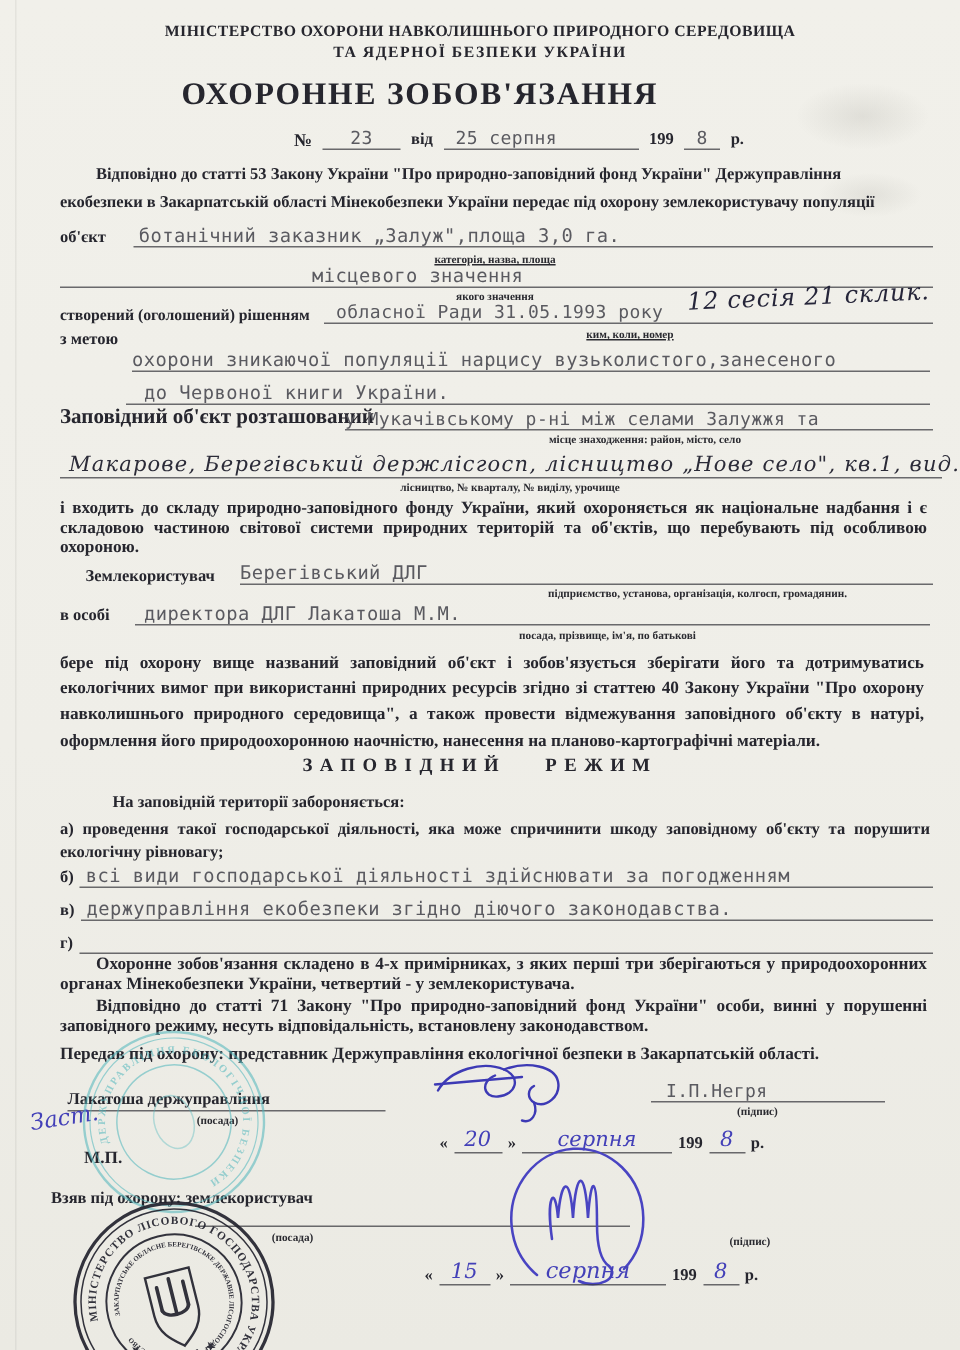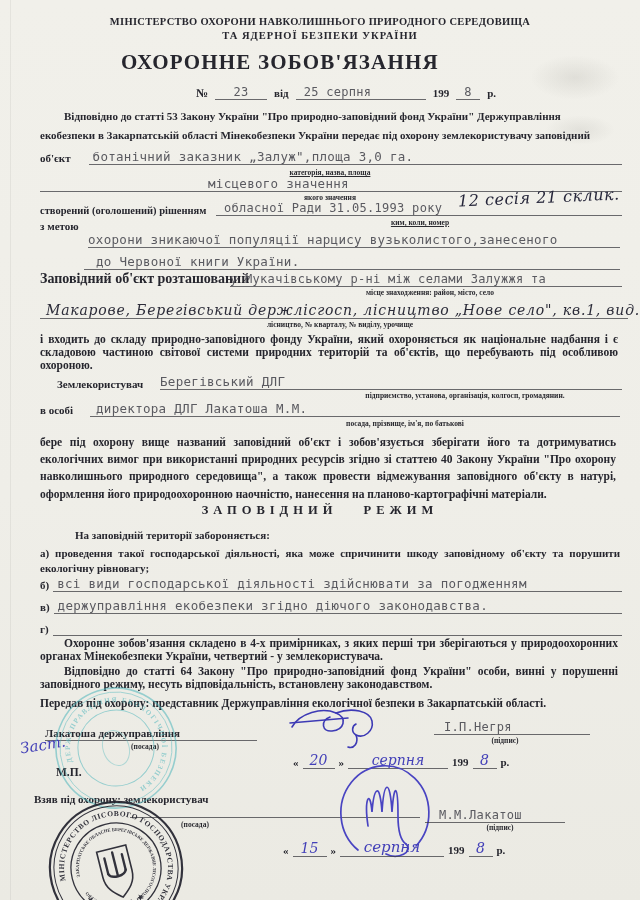--- a/index.html
+++ b/index.html
@@ -44,21 +44,21 @@
         <span class="t" style="padding-left:8px;">25 серпня</span>
       </span>
     <span class="p">199</span>
     <span class="fill" style="width:24px;justify-content:center;">
         <span class="t">8</span>
       </span>
     <span class="p">р.</span>
   </div>
 
   <div class="abs p" style="left:40px;top:110px;width:580px;text-indent:24px;">Відповідно до статті 53 Закону України "Про природно-заповідний фонд України" Держуправління</div>
-  <div class="abs p" style="left:40px;top:129px;width:580px;">екобезпеки в Закарпатській  області Мінекобезпеки України передає під охорону землекористувачу заповідний</div>
+  <div class="abs p" style="left:40px;top:129px;width:580px;">екобезпеки в Закарпатській  області Мінекобезпеки України передає під охорону землекористувачу популяції</div>
   <div class="abs row" style="left:40px;top:144px;width:582px;height:21px;">
     <span class="p" style="margin-right:18px;">об'єкт</span>
     <span class="fill" style="flex:1;">
         <span class="t" style="font-size:12.5px;padding-left:4px;">ботанічний заказник „Залуж",площа 3,0 га.</span>
       </span>
   </div>
   <div class="abs cap" style="left:200px;top:168px;width:260px;text-decoration:underline;">категорія, назва, площа</div>
 
   <div class="abs fill" style="left:40px;top:172px;width:582px;height:19px;">
     <span class="t" style="padding-left:168px;font-size:12.5px;">місцевого значення</span>
@@ -122,21 +122,21 @@
     <span class="fill" style="flex:1;">
         <span class="t" style="font-size:12.5px;padding-left:4px;">держуправління екобезпеки згідно діючого законодавства.</span>
       </span>
   </div>
   <div class="abs row" style="left:40px;top:618px;width:582px;height:18px;">
     <span class="p" style="margin-right:4px;">г)</span>
     <span class="fill" style="flex:1;"></span>
   </div>
 
   <div class="abs p para" style="left:40px;top:637px;width:578px;font-size:11.5px;line-height:12.8px;text-indent:24px;">Охоронне зобов'язання складено в 4-х примірниках, з яких перші три зберігаються у природоохоронних органах Мінекобезпеки України, четвертий - у землекористувача.</div>
-  <div class="abs p para" style="left:40px;top:665px;width:578px;font-size:11.5px;line-height:12.8px;text-indent:24px;">Відповідно до статті 64 Закону "Про природно-заповідний фонд України" особи, винні у порушенні заповідного режиму, несуть відповідальність, встановлену законодавством.</div>
+  <div class="abs p para" style="left:40px;top:665px;width:578px;font-size:11.5px;line-height:12.8px;text-indent:24px;">Відповідно до статті 71 Закону "Про природно-заповідний фонд України" особи, винні у порушенні заповідного режиму, несуть відповідальність, встановлену законодавством.</div>
   <div class="abs p" style="left:40px;top:697px;width:592px;font-size:11.5px;">Передав під охорону: представник Держуправління екологічної безпеки в Закарпатській області.</div>
 
   <div class="abs fill" style="left:45px;top:722px;width:212px;height:18px;">
     <span class="p" style="font-size:11px;">Лакатоша держуправління</span>
   </div>
   <div class="abs cap" style="left:95px;top:742px;width:100px;">(посада)</div>
   <div class="abs h hb" style="left:20px;top:736px;font-size:15px;transform:rotate(-9deg);">Заст.</div>
 
   <svg class="abs" style="left:290px;top:705px;" width="120" height="48" viewBox="0 0 120 48">
     <g fill="none" stroke="#3d3ab5" stroke-width="1.6" stroke-linecap="round">
@@ -173,23 +173,20 @@
   <div class="abs ln" style="left:130px;top:817px;width:290px;"></div>
   <div class="abs cap" style="left:150px;top:820px;width:90px;">(посада)</div>
 
   <svg class="abs" style="left:328px;top:752px;" width="104" height="112" viewBox="0 0 104 112">
     <g fill="none" stroke="#4944c2" stroke-width="1.7" stroke-linecap="round">
       <path d="M30,98 A44,47 0 1 1 88,94"></path>
       <path d="M40,74 C36,46 42,36 44,60 C46,34 52,30 54,60 C56,28 62,26 64,60 C66,30 70,32 70,64 C70,78 72,88 78,92"></path>
       <path d="M78,92 C86,100 70,108 58,102"></path>
     </g>
   </svg>
-  <div class="abs fill" style="left:425px;top:805px;width:140px;height:17px;">
-    <span class="t" style="padding-left:14px;">М.М.Лакатош</span>
-  </div>
   <div class="abs cap" style="left:450px;top:823px;width:100px;">(підпис)</div>
 
   <div class="abs row" style="left:283px;top:838px;height:19px;gap:4px;">
     <span class="p">«</span>
     <span class="fill" style="width:34px;justify-content:center;">
         <span class="h hb" style="font-size:14px;">15</span>
       </span>
     <span class="p">»</span>
     <span class="fill" style="width:104px;justify-content:center;">
         <span class="h hb" style="font-size:15px;">серпня</span>

